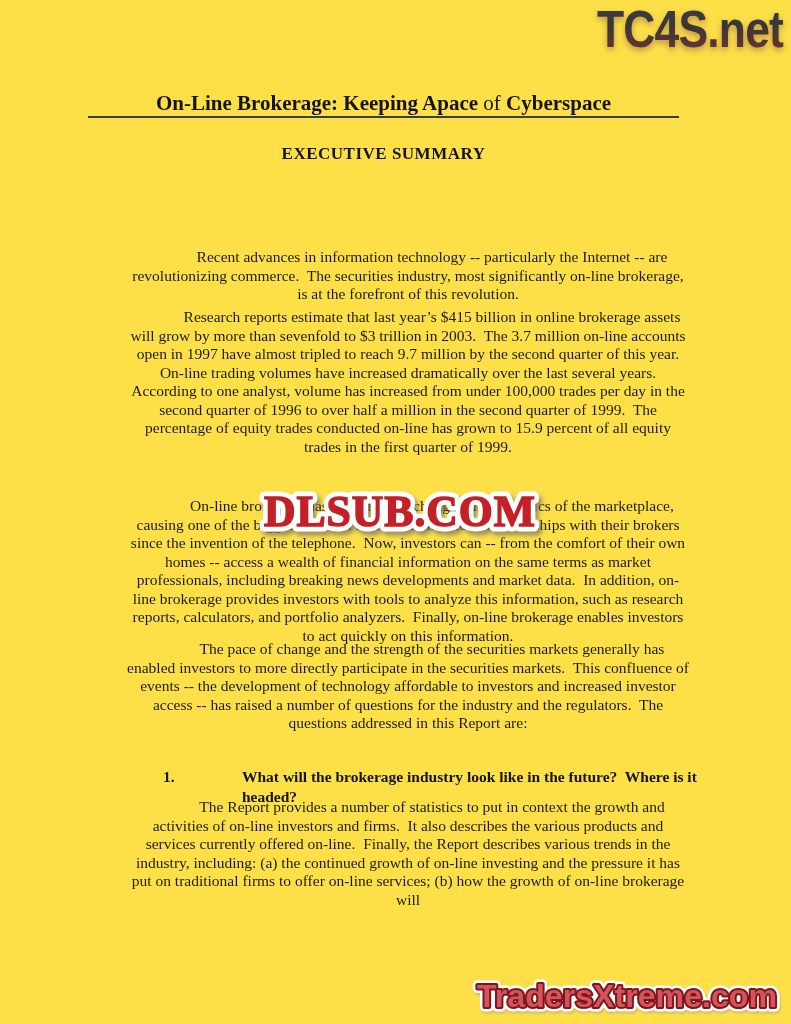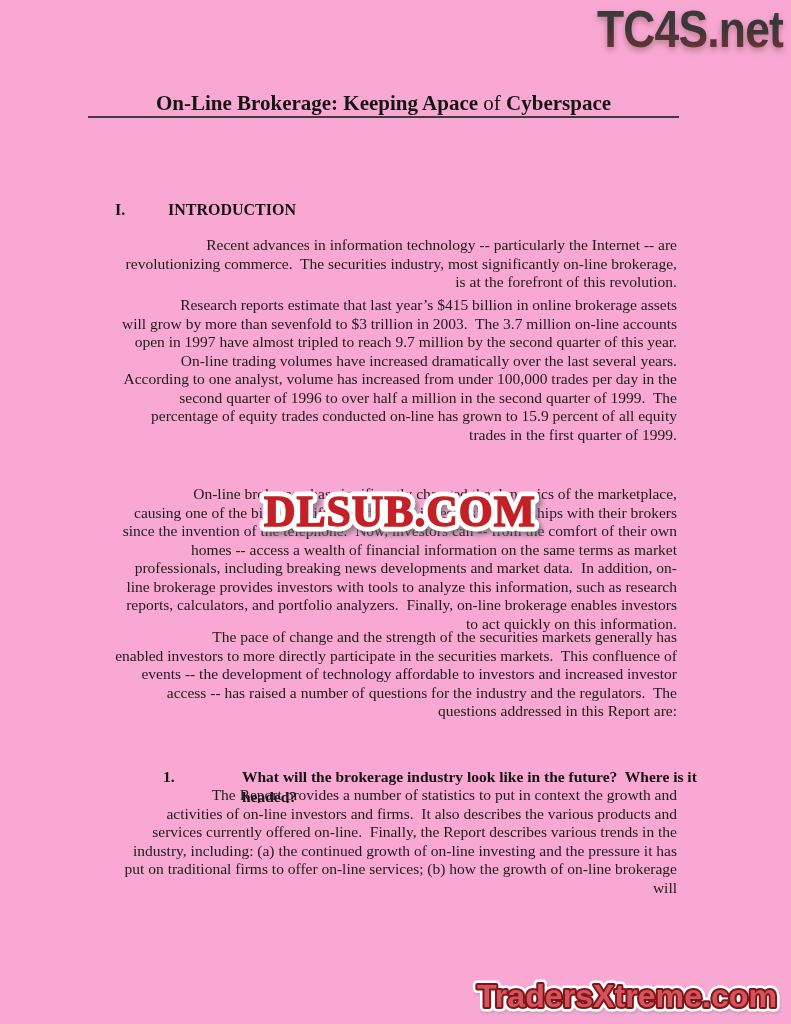--- a/index.html
+++ b/index.html
@@ -1,21 +1,21 @@
 <!DOCTYPE html>
 <html><head>
 <meta charset="utf-8">
 <style>
   html, body { margin: 0; padding: 0; background: #e8e8e8; }
   .page {
     position: relative;
     width: 791px;
     height: 1024px;
     margin: 0 auto;
-    background: #f9a8d4;
+    background: #fde047;
     overflow: hidden;
     font-family: "Liberation Serif", serif;
     color: #1b1b1b;
   }
 
   
   .logo-tc4s { position: absolute; left: 591px; top: 1px; }
   .logo-tc4s text {
     font-family: "Liberation Sans", sans-serif;
     font-weight: bold;
@@ -50,26 +50,26 @@
     left: 115px; top: 201px;
     font-weight: bold;
     font-size: 16px;
     color: #141414;
   }
   .sec-num { display: inline-block; width: 53px; }
 
   .para {
     position: absolute;
     left: 115px; width: 562px;
-    margin: 0;
+    margin: 12px;
     font-size: 15.5px;
     line-height: 18.5px;
     text-indent: 48px;
     white-space: pre-wrap;
-    text-align: right;
+    text-align: center;
   }
   .p1 { top: 236px; }
   .p2 { top: 296px; }
   .p3 { top: 485px; }
   .p4 { top: 628px; }
   .p5 { top: 786px; }
 
   .question {
     position: absolute;
     left: 163px; top: 767px;
@@ -120,22 +120,22 @@
         <stop offset="100%" stop-color="#8a5151"></stop>
       </linearGradient>
     </defs>
     <g style="filter: drop-shadow(0 3px 3px rgba(120,70,70,0.5));">
       <text x="99" y="46" text-anchor="middle" textLength="186" lengthAdjust="spacingAndGlyphs" fill="url(#tc4s-grad)">TC4S.net</text>
     </g>
   </svg>
 
   <div class="title"><span class="b">On-Line Brokerage: Keeping Apace</span> <span class="r">of</span> <span class="b">Cyberspace</span></div>
 
+  <div class="exec">EXECUTIVE SUMMARY</div>
 
-  <div class="section"><span class="sec-num">I.</span><span class="sec-title">INTRODUCTION</span></div>
 
   <p class="para p1">Recent advances in information technology -- particularly the Internet -- are revolutionizing commerce.  The securities industry, most significantly on-line brokerage, is at the forefront of this revolution.</p>
   <p class="para p2">Research reports estimate that last year’s $415 billion in online brokerage assets will grow by more than sevenfold to $3 trillion in 2003.  The 3.7 million on-line accounts open in 1997 have almost tripled to reach 9.7 million by the second quarter of this year.  On-line trading volumes have increased dramatically over the last several years.  According to one analyst, volume has increased from under 100,000 trades per day in the second quarter of 1996 to over half a million in the second quarter of 1999.  The percentage of equity trades conducted on-line has grown to 15.9 percent of all equity trades in the first quarter of 1999.</p>
   <p class="para p3">On-line brokerage has significantly changed the dynamics of the marketplace, causing one of the biggest shifts in individual investors’ relationships with their brokers since the invention of the telephone.  Now, investors can -- from the comfort of their own homes -- access a wealth of financial information on the same terms as market professionals, including breaking news developments and market data.  In addition, on-line brokerage provides investors with tools to analyze this information, such as research reports, calculators, and portfolio analyzers.  Finally, on-line brokerage enables investors to act quickly on this information.</p>
   <p class="para p4">The pace of change and the strength of the securities markets generally has enabled investors to more directly participate in the securities markets.  This confluence of events -- the development of technology affordable to investors and increased investor access -- has raised a number of questions for the industry and the regulators.  The questions addressed in this Report are:</p>
 
   <div class="question">
       <span class="q-num">1.</span>
       <span class="q-text">What will the brokerage industry look like in the future?  Where is it headed?</span>
     </div>

